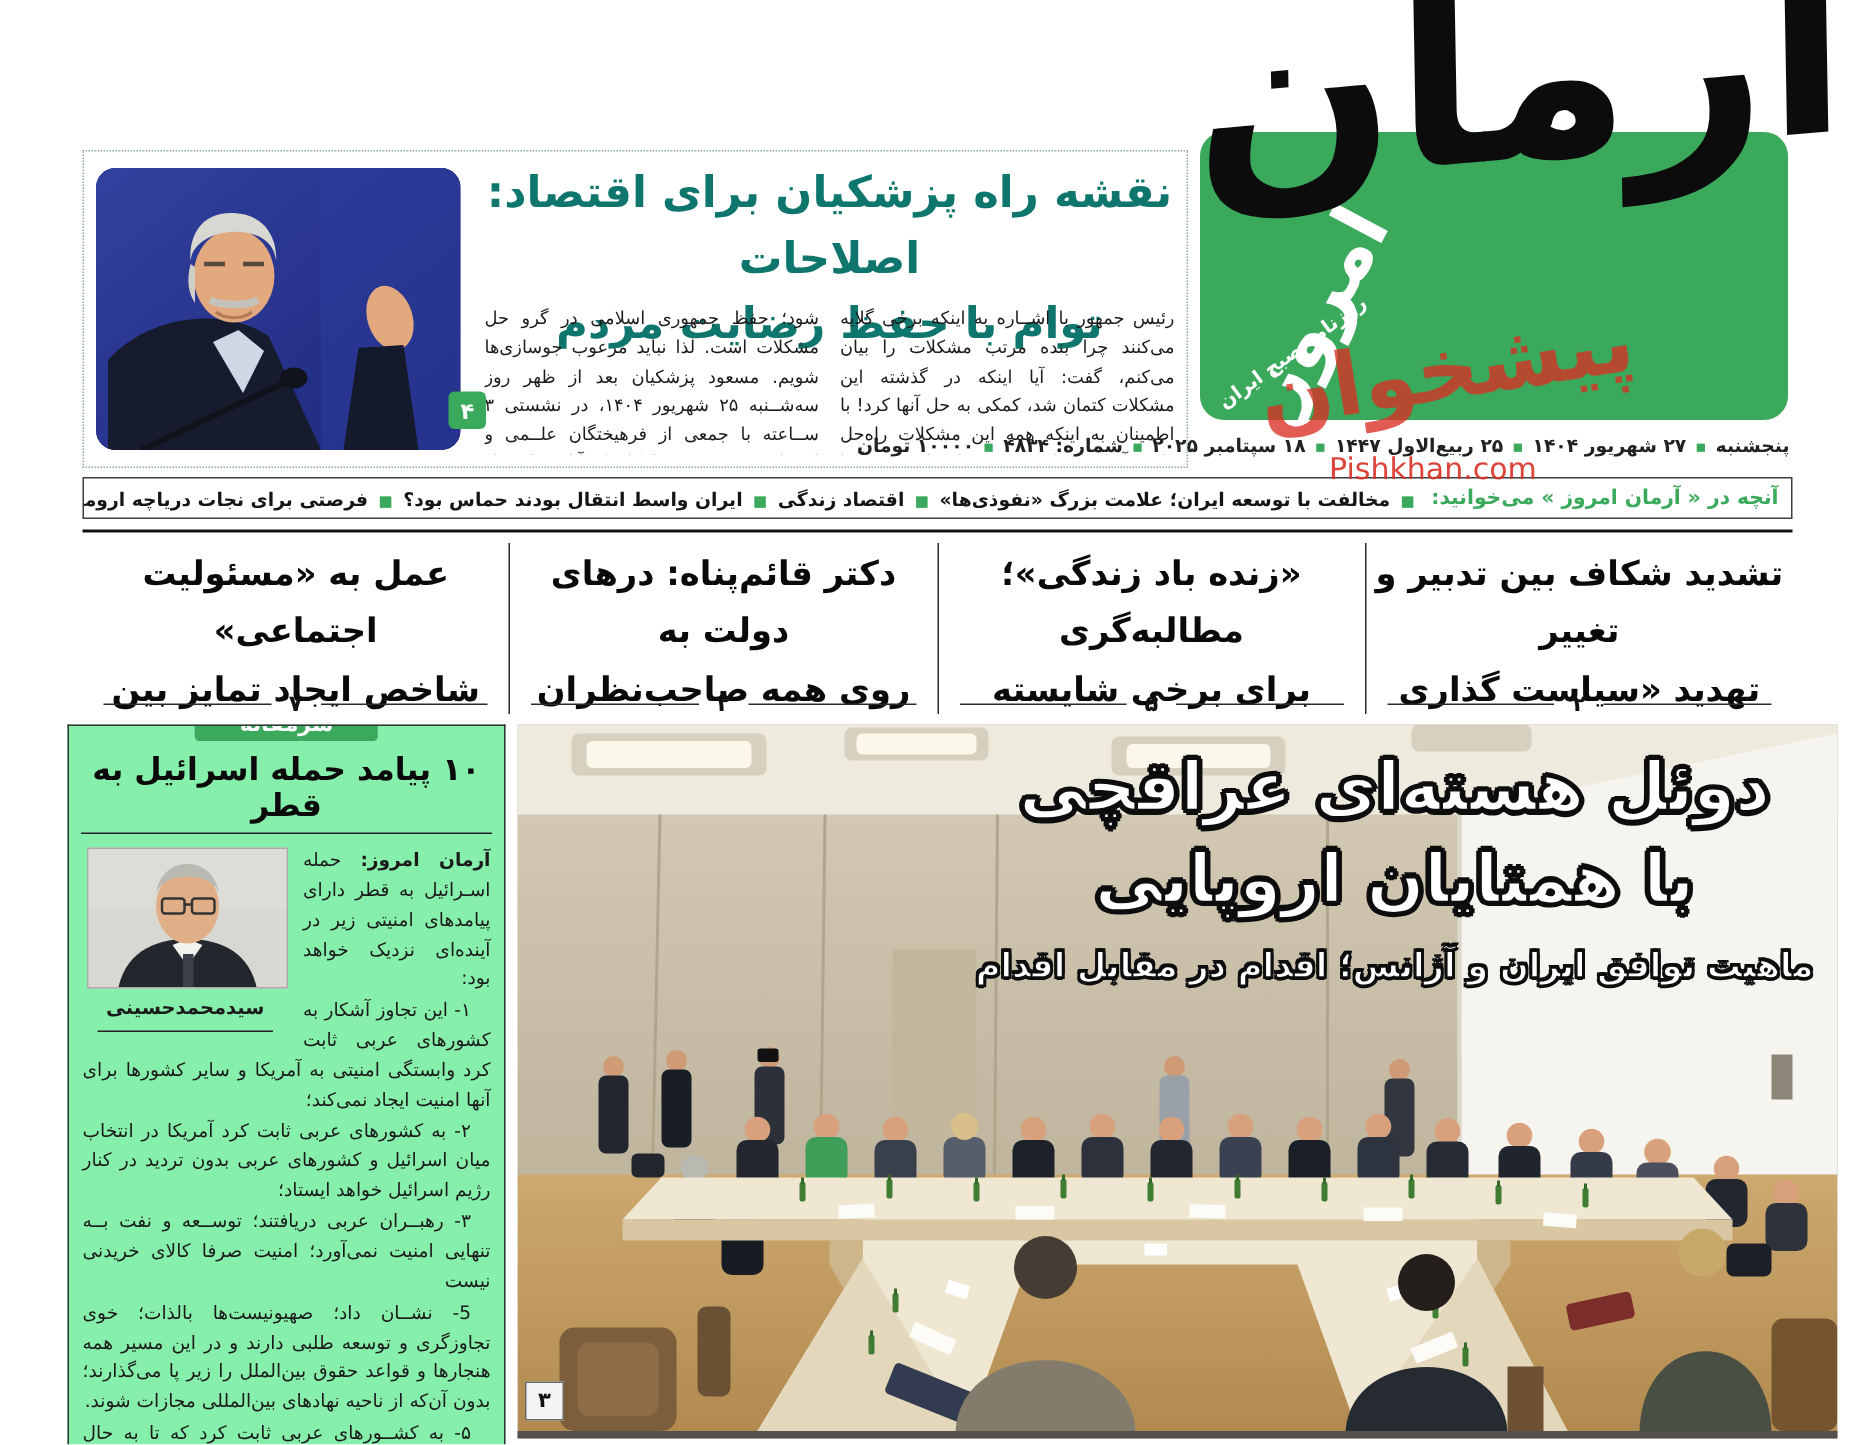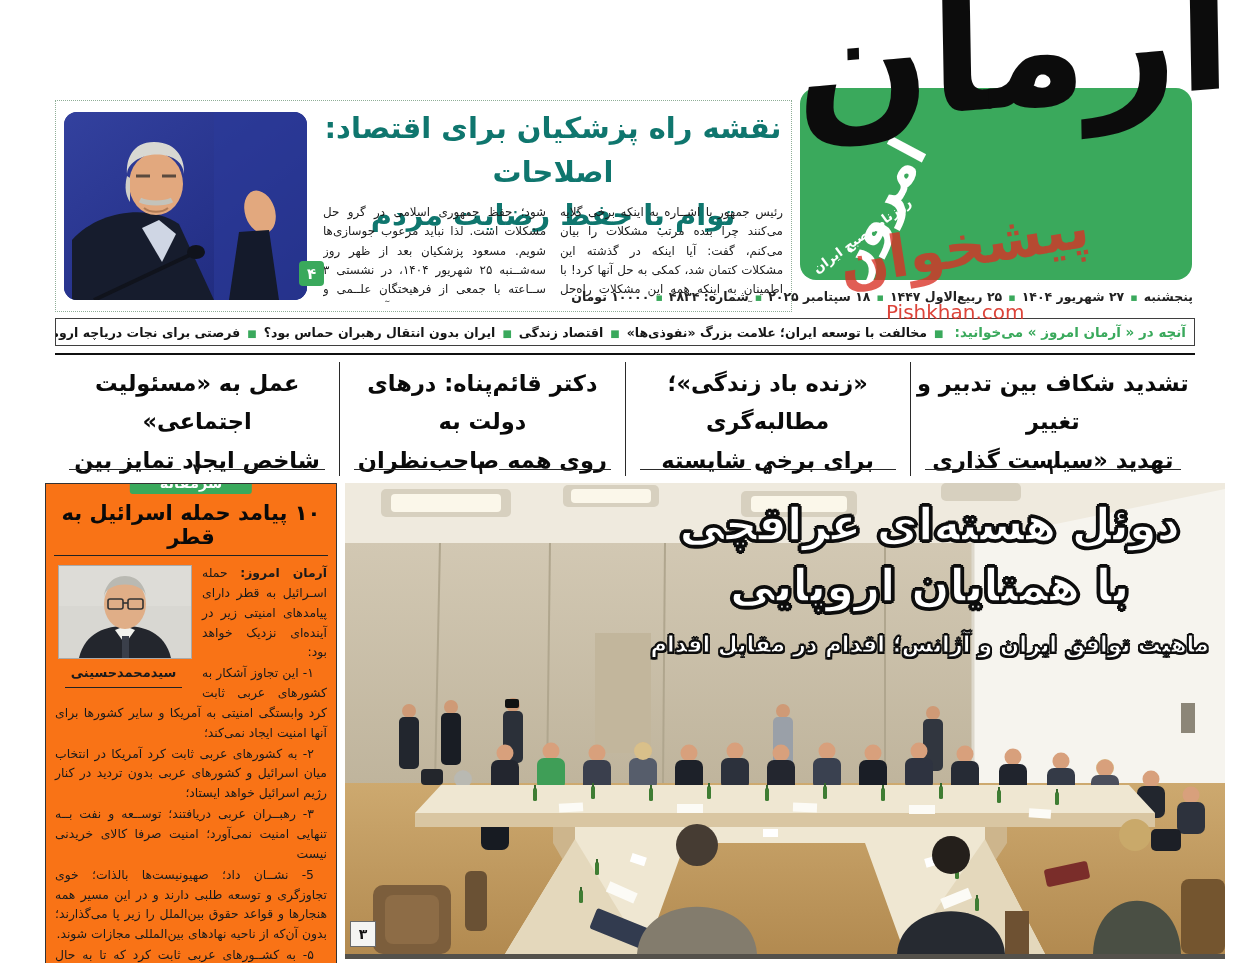--- a/index.html
+++ b/index.html
@@ -98,21 +98,21 @@
   .pagerule{
     position:absolute;bottom:2px;left:14px;right:14px;display:flex;align-items:center;
   }
   .pagerule::before,.pagerule::after{content:"";flex:1;border-top:1.5px solid #2a2a2a;}
   .pagerule b{margin:0 12px;font-size:15px;font-weight:700;color:#111;}
 
   
   .editorial{
     position:absolute;left:45px;top:483px;width:292px;height:480px;
     border:1.3px solid #333;border-bottom:none;box-sizing:border-box;
-    background:#f97316;overflow:hidden;
+    background:#86efac;overflow:hidden;
   }
   .ed-label{
     position:absolute;top:-11px;left:50%;transform:translateX(-50%);
     background:var(--green);color:#fff;font-weight:700;font-size:14.5px;
     padding:2px 30px 3px;border-radius:3px;direction:rtl;white-space:nowrap;
   }
   .ed-headline{
     margin:17px 6px 6px;text-align:center;direction:rtl;
     font-size:21px;font-weight:700;color:#0a0a0a;
   }
@@ -215,21 +215,21 @@
   <div class="lead-body">
     <div class="lead-col">رئیس جمهور با اشــاره به اینکه برخی گلایه می‌کنند چرا بنده مرتب مشکلات را بیان می‌کنم، گفت: آیا اینکه در گذشته این مشکلات کتمان شد، کمکی به حل آنها کرد! با اطمینان به اینکه همه این مشکلات راه‌حل دارند آنها را بیان می‌کنم تا برای رفع آنها آگاهی و اراده ایجاد</div>
     <div class="lead-col">شود؛ حفظ جمهوری اسلامی در گرو حل مشکلات است. لذا نباید مرعوب جوسازی‌ها شویم. مسعود پزشکیان بعد از ظهر روز سه‌شــنبه ۲۵ شهریور ۱۴۰۴، در نشستی ۳ ســاعته با جمعی از فرهیختگان علــمی و اقتصادی، به بررسی راهکارهای آنان برای حل ...</div>
   </div>
 </div>
 
 <div class="strip">
   <span class="strip-label">آنچه در « آرمان امروز » می‌خوانید:</span>
   <span class="strip-item">مخالفت با توسعه ایران؛ علامت بزرگ «نفوذی‌ها»</span>
   <span class="strip-item">اقتصاد زندگی</span>
-  <span class="strip-item">ایران بدون انتقال رهبران حماس بود؟</span>
+  <span class="strip-item">ایران واسط انتقال بودند حماس بود؟</span>
   <span class="strip-item">فرصتی برای نجات دریاچه ارومیه هست؟</span>
 
 </div>
 
 <div class="rule-main"></div>
 
 <div class="hcols">
   <div class="hcol">
     <h3><span>تشدید شکاف بین تدبیر و تغییر</span><br>
         <span>تهدید «سیاست گذاری عمومی»</span></h3>

